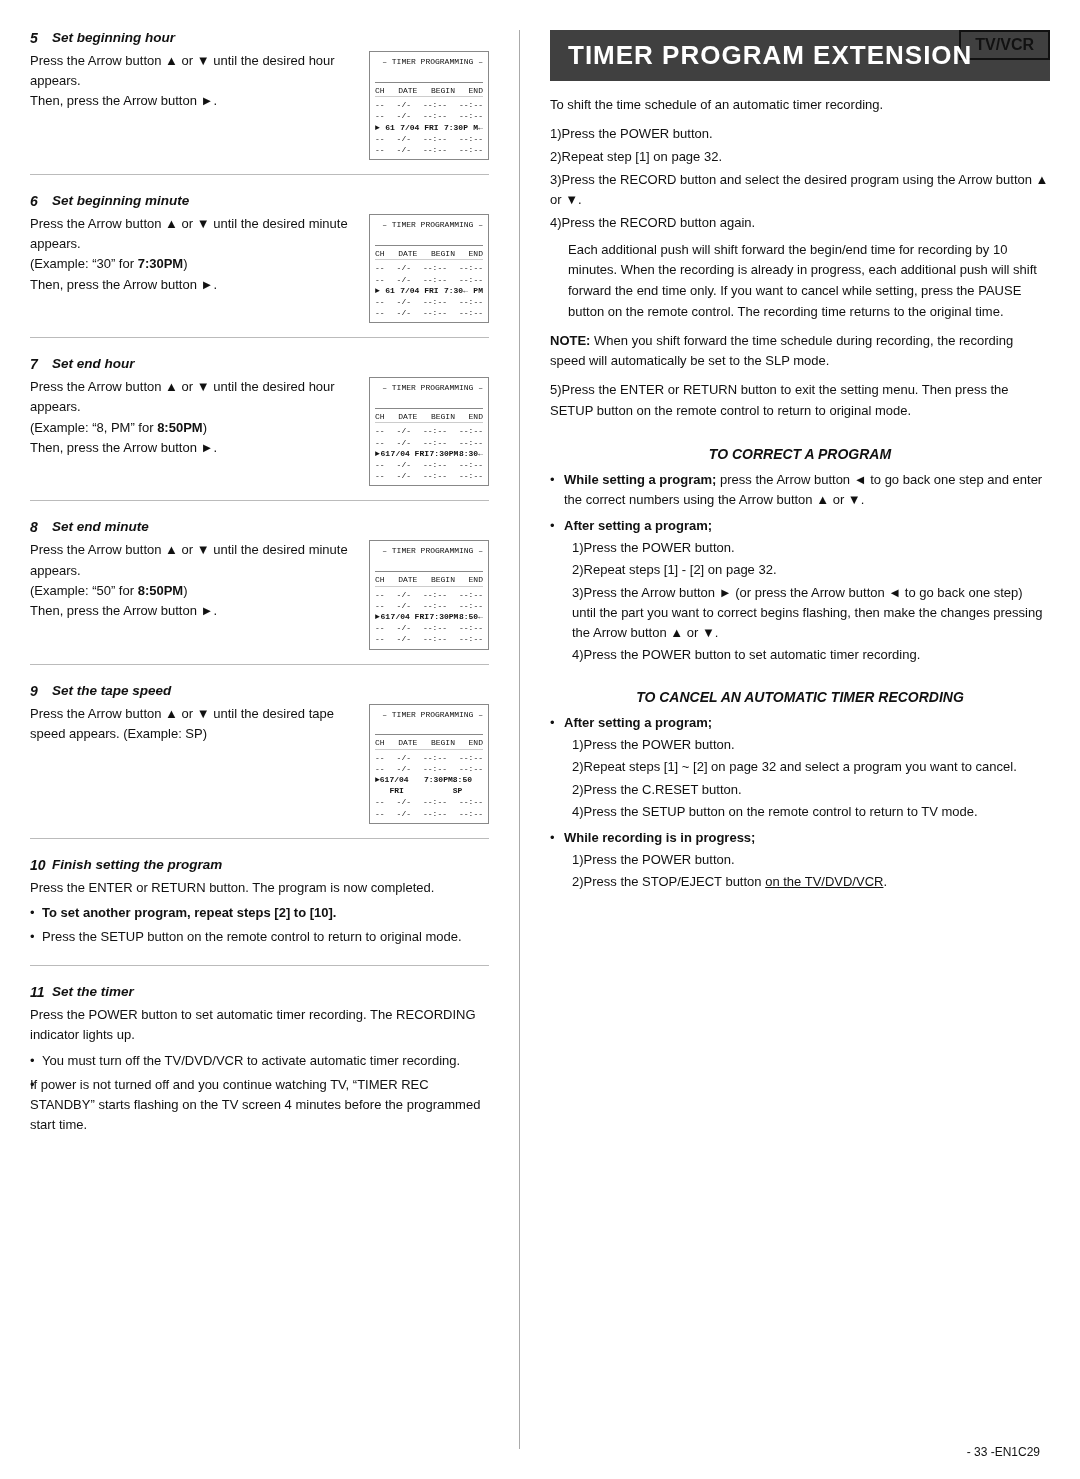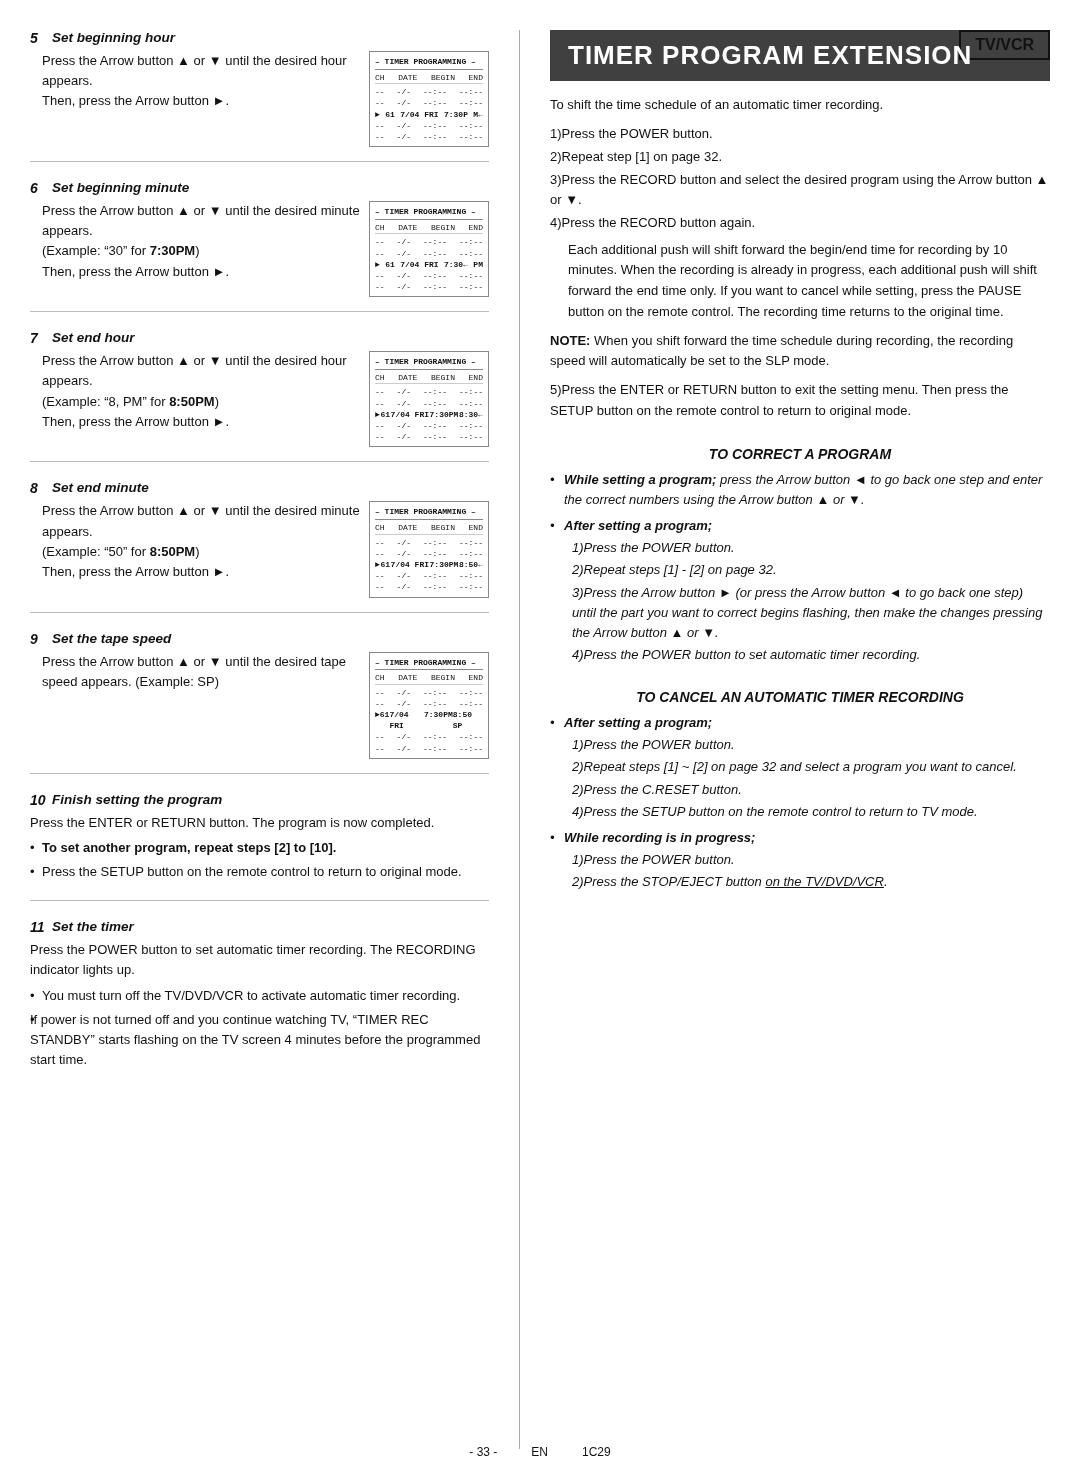--- a/index.html
+++ b/index.html
@@ -61,21 +61,20 @@
     }
     .step-title {
       font-style: italic;
       font-weight: bold;
     }
 
     .section-content {
       display: flex;
       gap: 4px;
       align-items: flex-start;
-      margin-left: 12px;
     }
 
     .text-block {
       flex: 1;
       font-size: 13px;
       line-height: 1.55;
     }
 
     .bold { font-weight: bold; }
 
@@ -84,27 +83,26 @@
       flex: 0 0 120px;
       border: 1px solid #888;
       padding: 4px 5px;
       font-size: 9px;
       font-family: 'Courier New', monospace;
       background: #fff;
       min-height: 85px;
       line-height: 1.45;
     }
     .timer-screen .screen-title {
-      text-align: left;
+      text-align: right;
       font-size: 8px;
       border-bottom: 1px solid #888;
       margin-bottom: 2px;
-      padding-bottom: 1px;
+      padding-bottom: 14px;
       white-space: nowrap;
-      font-weight: bold;
     }
     .timer-screen .screen-header-row {
       display: flex;
       justify-content: space-between;
       font-size: 8px;
       margin-bottom: 2px;
       border-bottom: 1px solid #ccc;
     }
     .timer-screen .screen-row {
       display: flex;
@@ -183,21 +181,20 @@
       list-style: none;
       padding: 0;
       margin: 0 0 8px 0;
     }
     .right-bullet-list > li {
       padding-left: 14px;
       position: relative;
       margin-bottom: 6px;
       font-size: 13px;
       line-height: 1.55;
-      font-style: italic;
     }
     .right-bullet-list > li::before {
       content: "•";
       position: absolute;
       left: 0;
     }
     .right-bullet-list .sub-list {
       list-style: none;
       padding-left: 8px;
       margin-top: 2px;
@@ -214,24 +211,23 @@
       clear: both;
     }
 
     
     .page-footer {
       position: absolute;
       bottom: 20px;
       left: 0;
       right: 0;
       display: flex;
-      justify-content: center;
+      justify-content: flex-end;
       padding: 0 40px;
       font-size: 12px;
-      gap: 34px;
     }
 
     .underline { text-decoration: underline; }
   </style>
 </head>
 <body>
 
 <div class="page-container">
 
   <div class="left-column">

